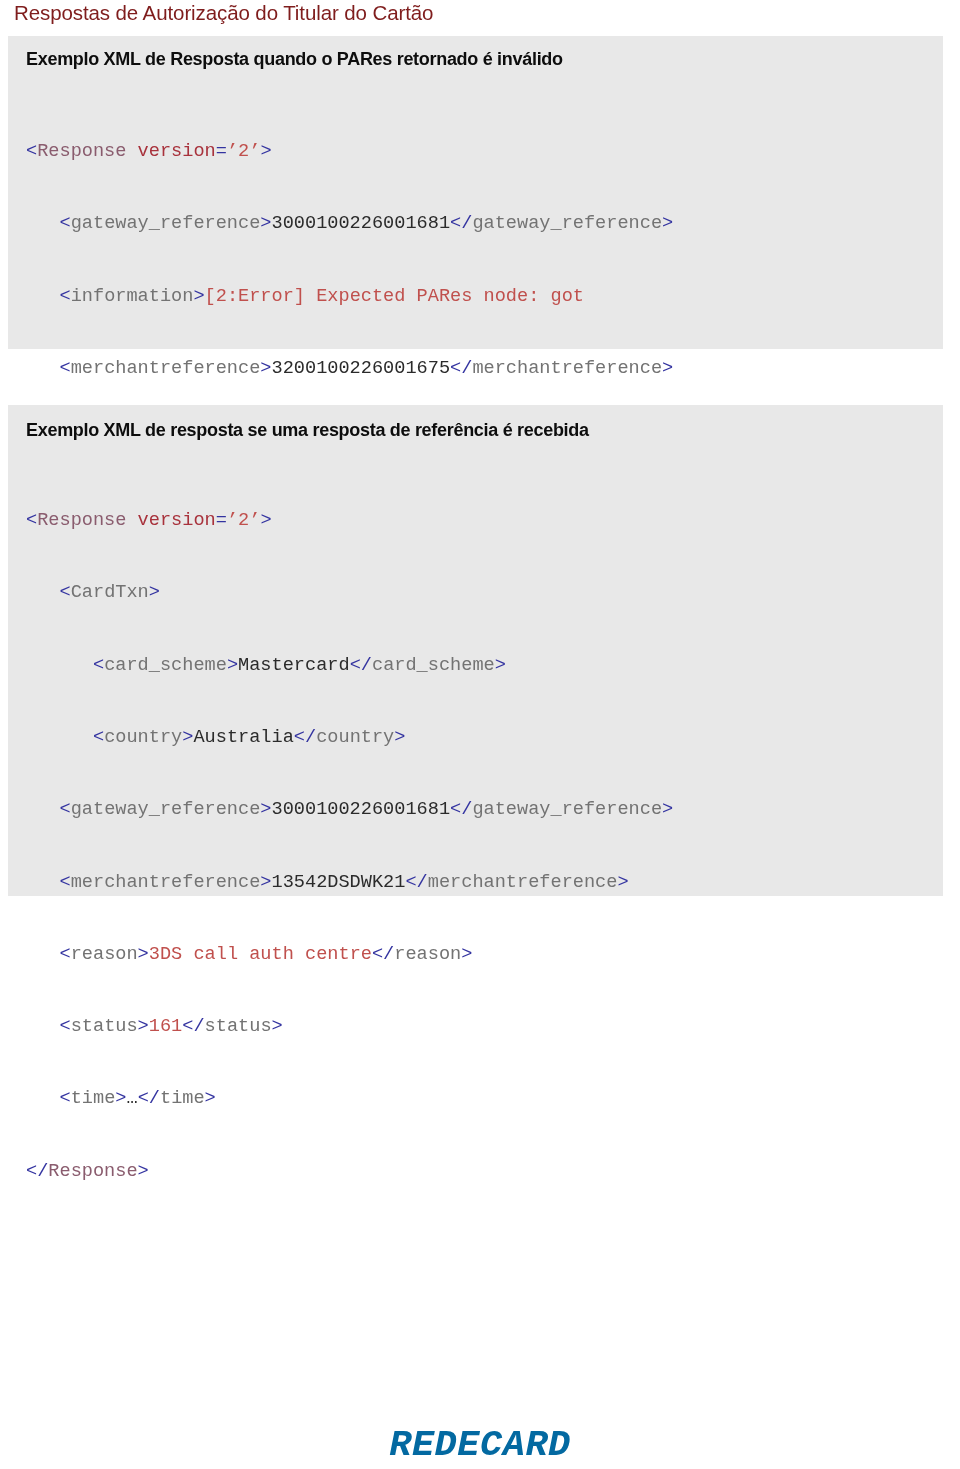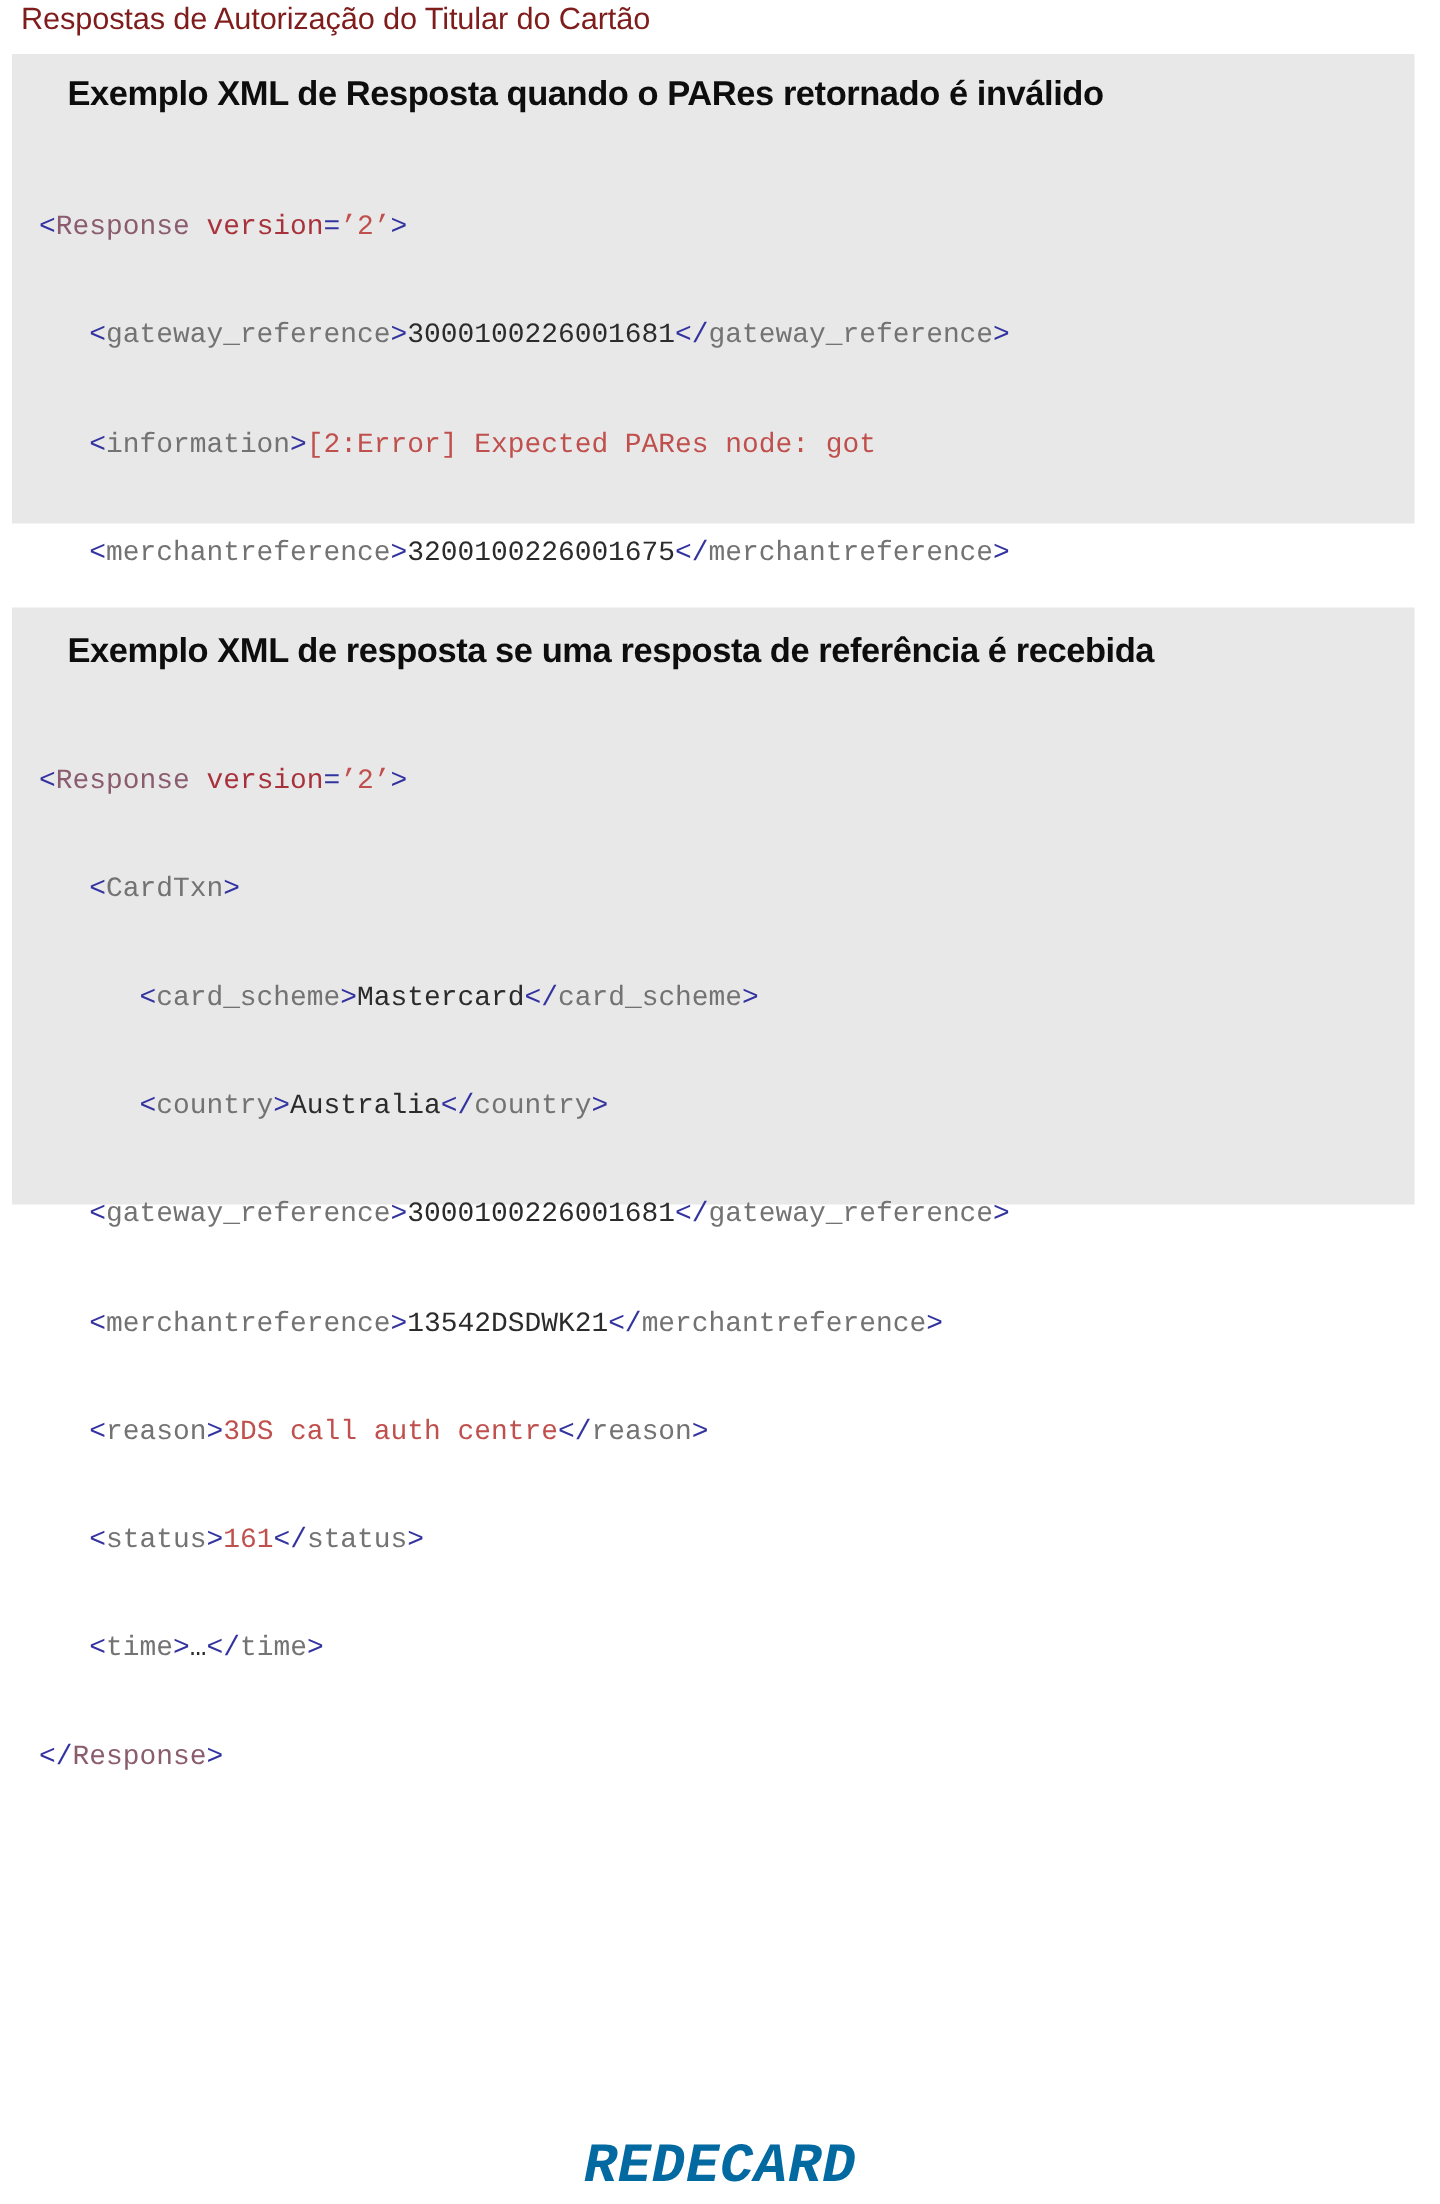--- a/index.html
+++ b/index.html
@@ -36,32 +36,31 @@
 
   
   .panel {
     position: absolute;
     left: 8px;
     width: 935px;
     background: #e8e8e8;
     box-sizing: border-box;
   }
   #panel-1 { top: 36px;  height: 313px; }
-  #panel-2 { top: 405px; height: 398px; padding-left: 39px; }
+  #panel-2 { top: 405px; height: 491px; padding-left: 39px; }
 
   .panel-heading {
     position: absolute;
     left: 18px;
     font-family: "Liberation Sans", sans-serif;
     font-weight: bold;
-    font-size: 23px;
+    font-size: 18px;
     color: #0d0d0d;
     letter-spacing: -0.3px;
     white-space: nowrap;
-    margin-left: 19px;
   }
   #panel-1 .panel-heading { top: 13px; }
   #panel-2 .panel-heading { top: 15px; }
 
   
   .code {
     position: absolute;
     left: 18px;
     right: 8px;
     font-family: "Liberation Mono", "DejaVu Sans Mono", monospace;

